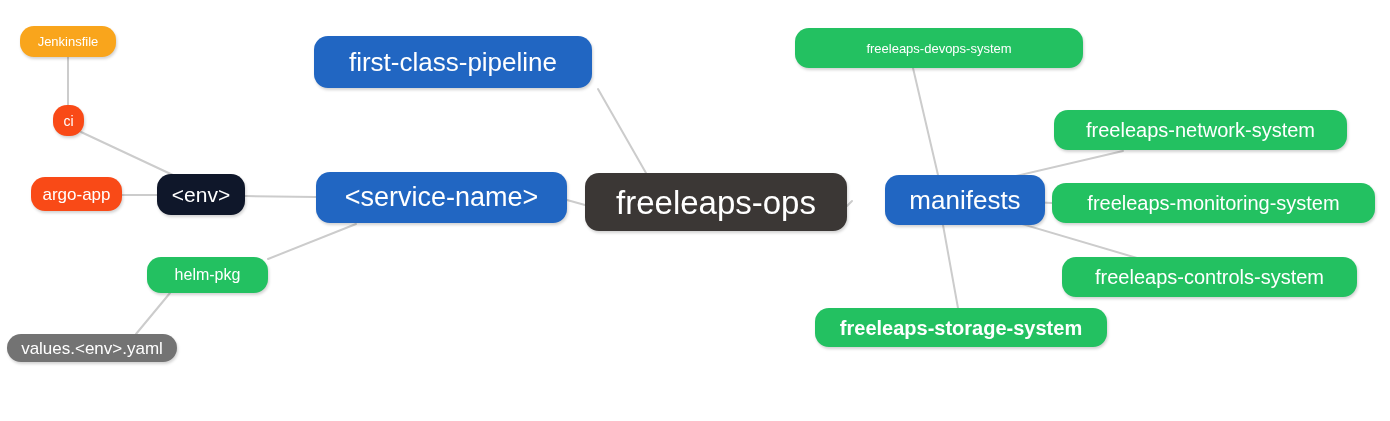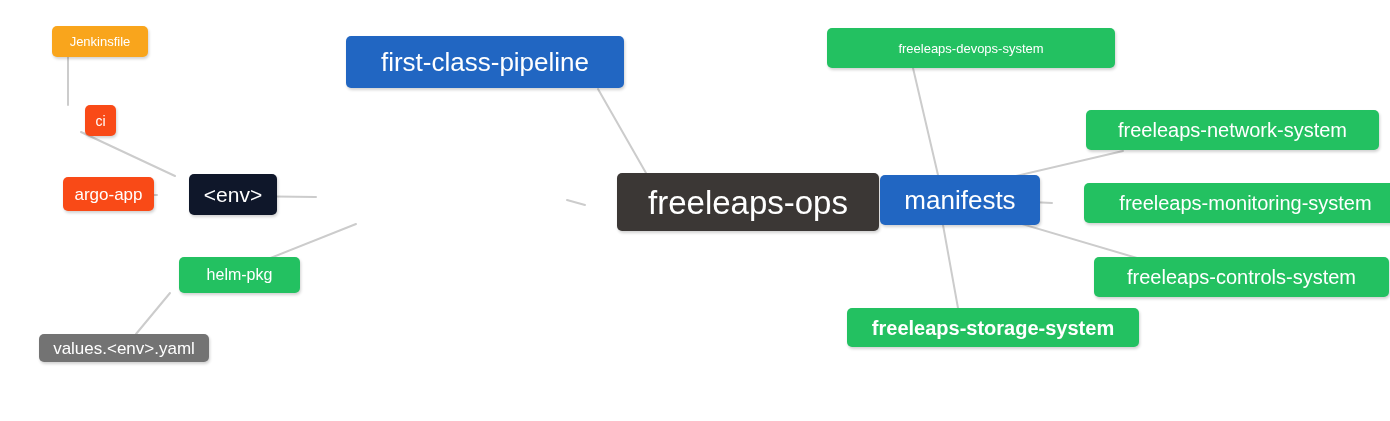--- a/index.html
+++ b/index.html
@@ -21,27 +21,26 @@
     top: 0;
     width: 1390px;
     height: 421px;
   }
   .node {
     position: absolute;
     display: flex;
     align-items: center;
     justify-content: center;
     color: #ffffff;
-    border-radius: 5px;
+    border-radius: 14px;
     white-space: nowrap;
     box-shadow: 1px 2px 3px rgba(0,0,0,0.18);
     cursor: pointer;
     box-sizing: border-box;
     line-height: 1;
-    margin-left: 32px;
   }
 </style>
 </head>
 <body>
 
 <div id="canvas">
   <svg id="edge-layer" width="1390" height="421" viewBox="0 0 1390 421">
       <line x1="68" y1="57" x2="68" y2="105" stroke="#cccccc" stroke-width="2" stroke-linecap="round"></line>
       <line x1="81" y1="132" x2="175" y2="176" stroke="#cccccc" stroke-width="2" stroke-linecap="round"></line>
       <line x1="122" y1="195" x2="157" y2="195" stroke="#cccccc" stroke-width="2" stroke-linecap="round"></line>
@@ -55,23 +54,24 @@
       <line x1="1012" y1="177" x2="1123" y2="151" stroke="#cccccc" stroke-width="2" stroke-linecap="round"></line>
       <line x1="1012" y1="201" x2="1052" y2="203" stroke="#cccccc" stroke-width="2" stroke-linecap="round"></line>
       <line x1="1012" y1="221" x2="1137" y2="258" stroke="#cccccc" stroke-width="2" stroke-linecap="round"></line>
       <line x1="943" y1="225" x2="958" y2="308" stroke="#cccccc" stroke-width="2" stroke-linecap="round"></line>
     </svg>
 
 <div class="node" style="left: 20px; top: 26px; width: 96px; height: 31px; background: rgb(249, 165, 28); color: rgb(255, 255, 255); font-size: 13px;">Jenkinsfile</div>
     <div class="node" style="left: 53px; top: 105px; width: 31px; height: 31px; background: rgb(249, 74, 23); color: rgb(255, 255, 255); font-size: 14px;">ci</div>
     <div class="node" style="left: 31px; top: 177px; width: 91px; height: 34px; background: rgb(249, 74, 23); color: rgb(255, 255, 255); font-size: 17px;">argo-app</div>
     <div class="node" style="left: 157px; top: 174px; width: 88px; height: 41px; background: #0f172a; color: rgb(255, 255, 255); font-size: 21px;">&lt;env&gt;</div>
+    <div class="node" style="left: 316px; top: 172px; width: 251px; height: 51px; background: rgb(33, 102, 194); color: rgb(255, 255, 255); font-size: 27px;">&lt;service-name&gt;</div>
     <div class="node" style="left: 314px; top: 36px; width: 278px; height: 52px; background: rgb(33, 102, 194); color: rgb(255, 255, 255); font-size: 26px;">first-class-pipeline</div>
     <div class="node" style="left: 585px; top: 173px; width: 262px; height: 58px; background: rgb(59, 55, 53); color: rgb(255, 255, 255); font-size: 33px;">freeleaps-ops</div>
-    <div class="node" style="left: 848px; top: 175px; width: 160px; height: 50px; background: rgb(33, 102, 194); color: rgb(255, 255, 255); font-size: 26px;">manifests</div>
+    <div class="node" style="left: 885px; top: 175px; width: 160px; height: 50px; background: rgb(33, 102, 194); color: rgb(255, 255, 255); font-size: 26px;">manifests</div>
     <div class="node" style="left: 795px; top: 28px; width: 288px; height: 40px; background: rgb(35, 193, 97); color: rgb(255, 255, 255); font-size: 13px;">freeleaps-devops-system</div>
     <div class="node" style="left: 1054px; top: 110px; width: 293px; height: 40px; background: rgb(35, 193, 97); color: rgb(255, 255, 255); font-size: 20px;">freeleaps-network-system</div>
     <div class="node" style="left: 1052px; top: 183px; width: 323px; height: 40px; background: rgb(35, 193, 97); color: rgb(255, 255, 255); font-size: 20px;">freeleaps-monitoring-system</div>
     <div class="node" style="left: 1062px; top: 257px; width: 295px; height: 40px; background: rgb(35, 193, 97); color: rgb(255, 255, 255); font-size: 20px;">freeleaps-controls-system</div>
     <div class="node" style="left: 815px; top: 308px; width: 292px; height: 39px; background: rgb(35, 193, 97); color: rgb(255, 255, 255); font-size: 20px; font-weight: bold;">freeleaps-storage-system</div>
     <div class="node" style="left: 147px; top: 257px; width: 121px; height: 36px; background: rgb(35, 193, 97); color: rgb(255, 255, 255); font-size: 16px;">helm-pkg</div>
     <div class="node" style="left: 7px; top: 334px; width: 170px; height: 28px; background: #737373; color: rgb(255, 255, 255); font-size: 17px;">values.&lt;env&gt;.yaml</div>
   </div>
 
 </body></html>

